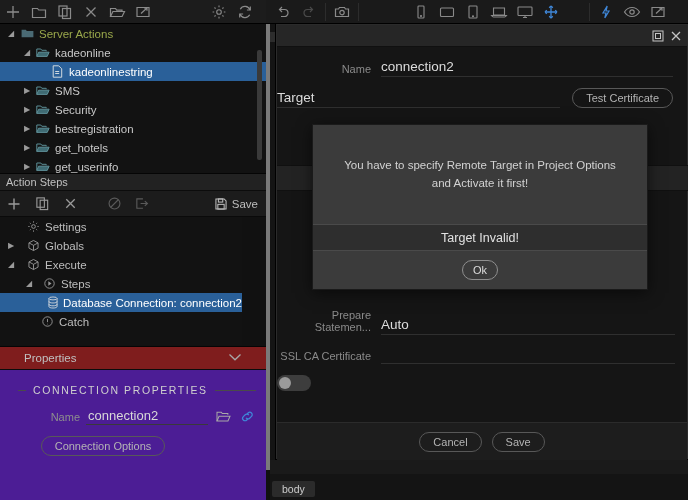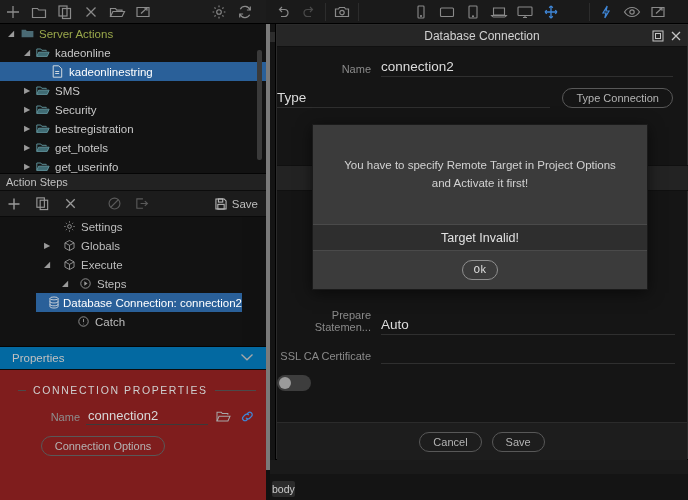--- a/index.html
+++ b/index.html
@@ -73,38 +73,38 @@
     color: #9a9a9a;
   }
   .as-btn.dim { color: #5a5a5a; }
   .as-save {
     margin-left: auto; margin-right: 8px; display: flex; align-items: center;
     gap: 4px; color: #bdbdbd; font-size: 11.5px;
   }
 
   #steps-tree {
     position: absolute; top: 217px; left: 0; width: 242px; height: 128px;
-    background: #121212; overflow: hidden; padding-left: 36px;
+    background: #121212; overflow: hidden;
   }
   .step-row {
     height: 19px; display:flex; align-items:center;
     font-size: 11.5px; color: #bdbdbd; white-space: nowrap;
   }
   .step-row.selected { background: #2a6099; color: #ffffff; }
 
   
   #properties-header {
     position: absolute; top: 346px; left: 0; width: 266px; height: 24px;
-    background: #0369a1; border-top: 1px solid #050505; border-bottom: 1px solid #0c0c0c;
-    display:flex; align-items:center; padding: 0 12px;
+    background: #7f1d1d; border-top: 1px solid #050505; border-bottom: 1px solid #0c0c0c;
+    display:flex; align-items:center; padding: 0 24px;
     font-size: 11.5px; color: #c0c0c0;
   }
   #properties-body {
     position: absolute; top: 370px; left: 0; width: 266px; height: 130px;
-    background: #7f1d1d; padding: 14px 10px 0 10px;
+    background: #4c1d95; padding: 14px 10px 0 10px;
   }
   .section-rule {
     display:flex; align-items:center; gap: 7px;
     color: #cfcfcf; font-size: 10.5px; letter-spacing: 1.6px;
     margin-bottom: 12px; padding-left: 8px;
   }
   .section-rule .line-s { width: 8px; height:1px; background:#4a4a4a; }
   .section-rule .line-l { flex:1 1 auto; height:1px; background:#4a4a4a; }
 
   .prop-row { display:flex; align-items:center; gap:6px; padding-left: 8px; }
@@ -187,32 +187,32 @@
   }
   #modal-msg {
     height: 100px; display:flex; align-items:center; justify-content:center;
     text-align:center; padding: 0 26px;
     font-size: 11.5px; color: #d2d2d2; line-height: 1.5;
     border-bottom: 1px solid #4a4a4a;
   }
   #modal-footer { height: 38px; display:flex; align-items:center; justify-content:center; }
   #modal-ok {
     border: 1px solid #8e8e8e; border-radius: 11px; color: #dcdcdc;
-    font-size: 11px; padding: 3px 10px; background: transparent; font-family: Liberation Mono, monospace;
+    font-size: 11px; padding: 3px 10px; background: transparent;
   }
 
   
   #vert-divider {
     position: absolute; left: 266px; top: 24px; width: 4px; height: 446px;
     background: #7a7a7a;
   }
   #body-tag {
     position: absolute; left: 272px; top: 481px;
     background: #2b2b2b; color: #cccccc; font-size: 10.5px;
-    padding: 2px 0; border-radius: 2px;
+    padding: 2px 10px; border-radius: 2px;
   }
   #canvas-bg {
     position: absolute; left: 270px; top: 24px; width: 418px; height: 476px;
     background: #141414;
   }
   #canvas-strip {
     position: absolute; left: 270px; top: 460px; width: 418px; height: 14px;
     background: #1a1a1a;
   }
   #tiny-tab {
@@ -608,21 +608,20 @@
 
     <div id="connection-options-wrap">
       <div class="pill">Connection Options</div>
     </div>
   </div>
 
   <div id="vert-divider"></div>
 
   <div id="db-dialog">
     <div id="db-titlebar">
-      <span>Database Connection</span>
       <div id="db-win-btns">
         <div class="win-btn">
           <svg width="12" height="12" viewBox="0 0 12 12" fill="none" stroke="currentColor" stroke-width="1">
               <rect x="1" y="1" width="10" height="10"></rect>
               <rect x="3.5" y="3.5" width="5" height="5"></rect>
             </svg>
         </div>
         <div class="win-btn">
           <svg width="12" height="12" viewBox="0 0 12 12" fill="none" stroke="currentColor" stroke-width="1.3">
               <path d="M2 2l8 8M10 2l-8 8"></path>
@@ -632,22 +631,22 @@
     </div>
 
     <div id="db-body">
 
       <div class="db-row">
         <div class="db-label">Name</div>
         <div class="db-field">connection2</div>
       </div>
 
       <div class="db-row">
-        <div class="db-field">Type</div>
-        <div id="test-connection-btn" class="pill">Type Connection</div>
+        <div class="db-field">Target</div>
+        <div id="test-connection-btn" class="pill">Test Certificate</div>
       </div>
 
       <div id="db-section-band"></div>
 
       <div id="db-obscured-label">S</div>
 
       <div id="db-lower">
         <div class="db-row">
           <div class="db-label">Prepare Statemen...</div>
           <div class="db-field">Auto</div>

